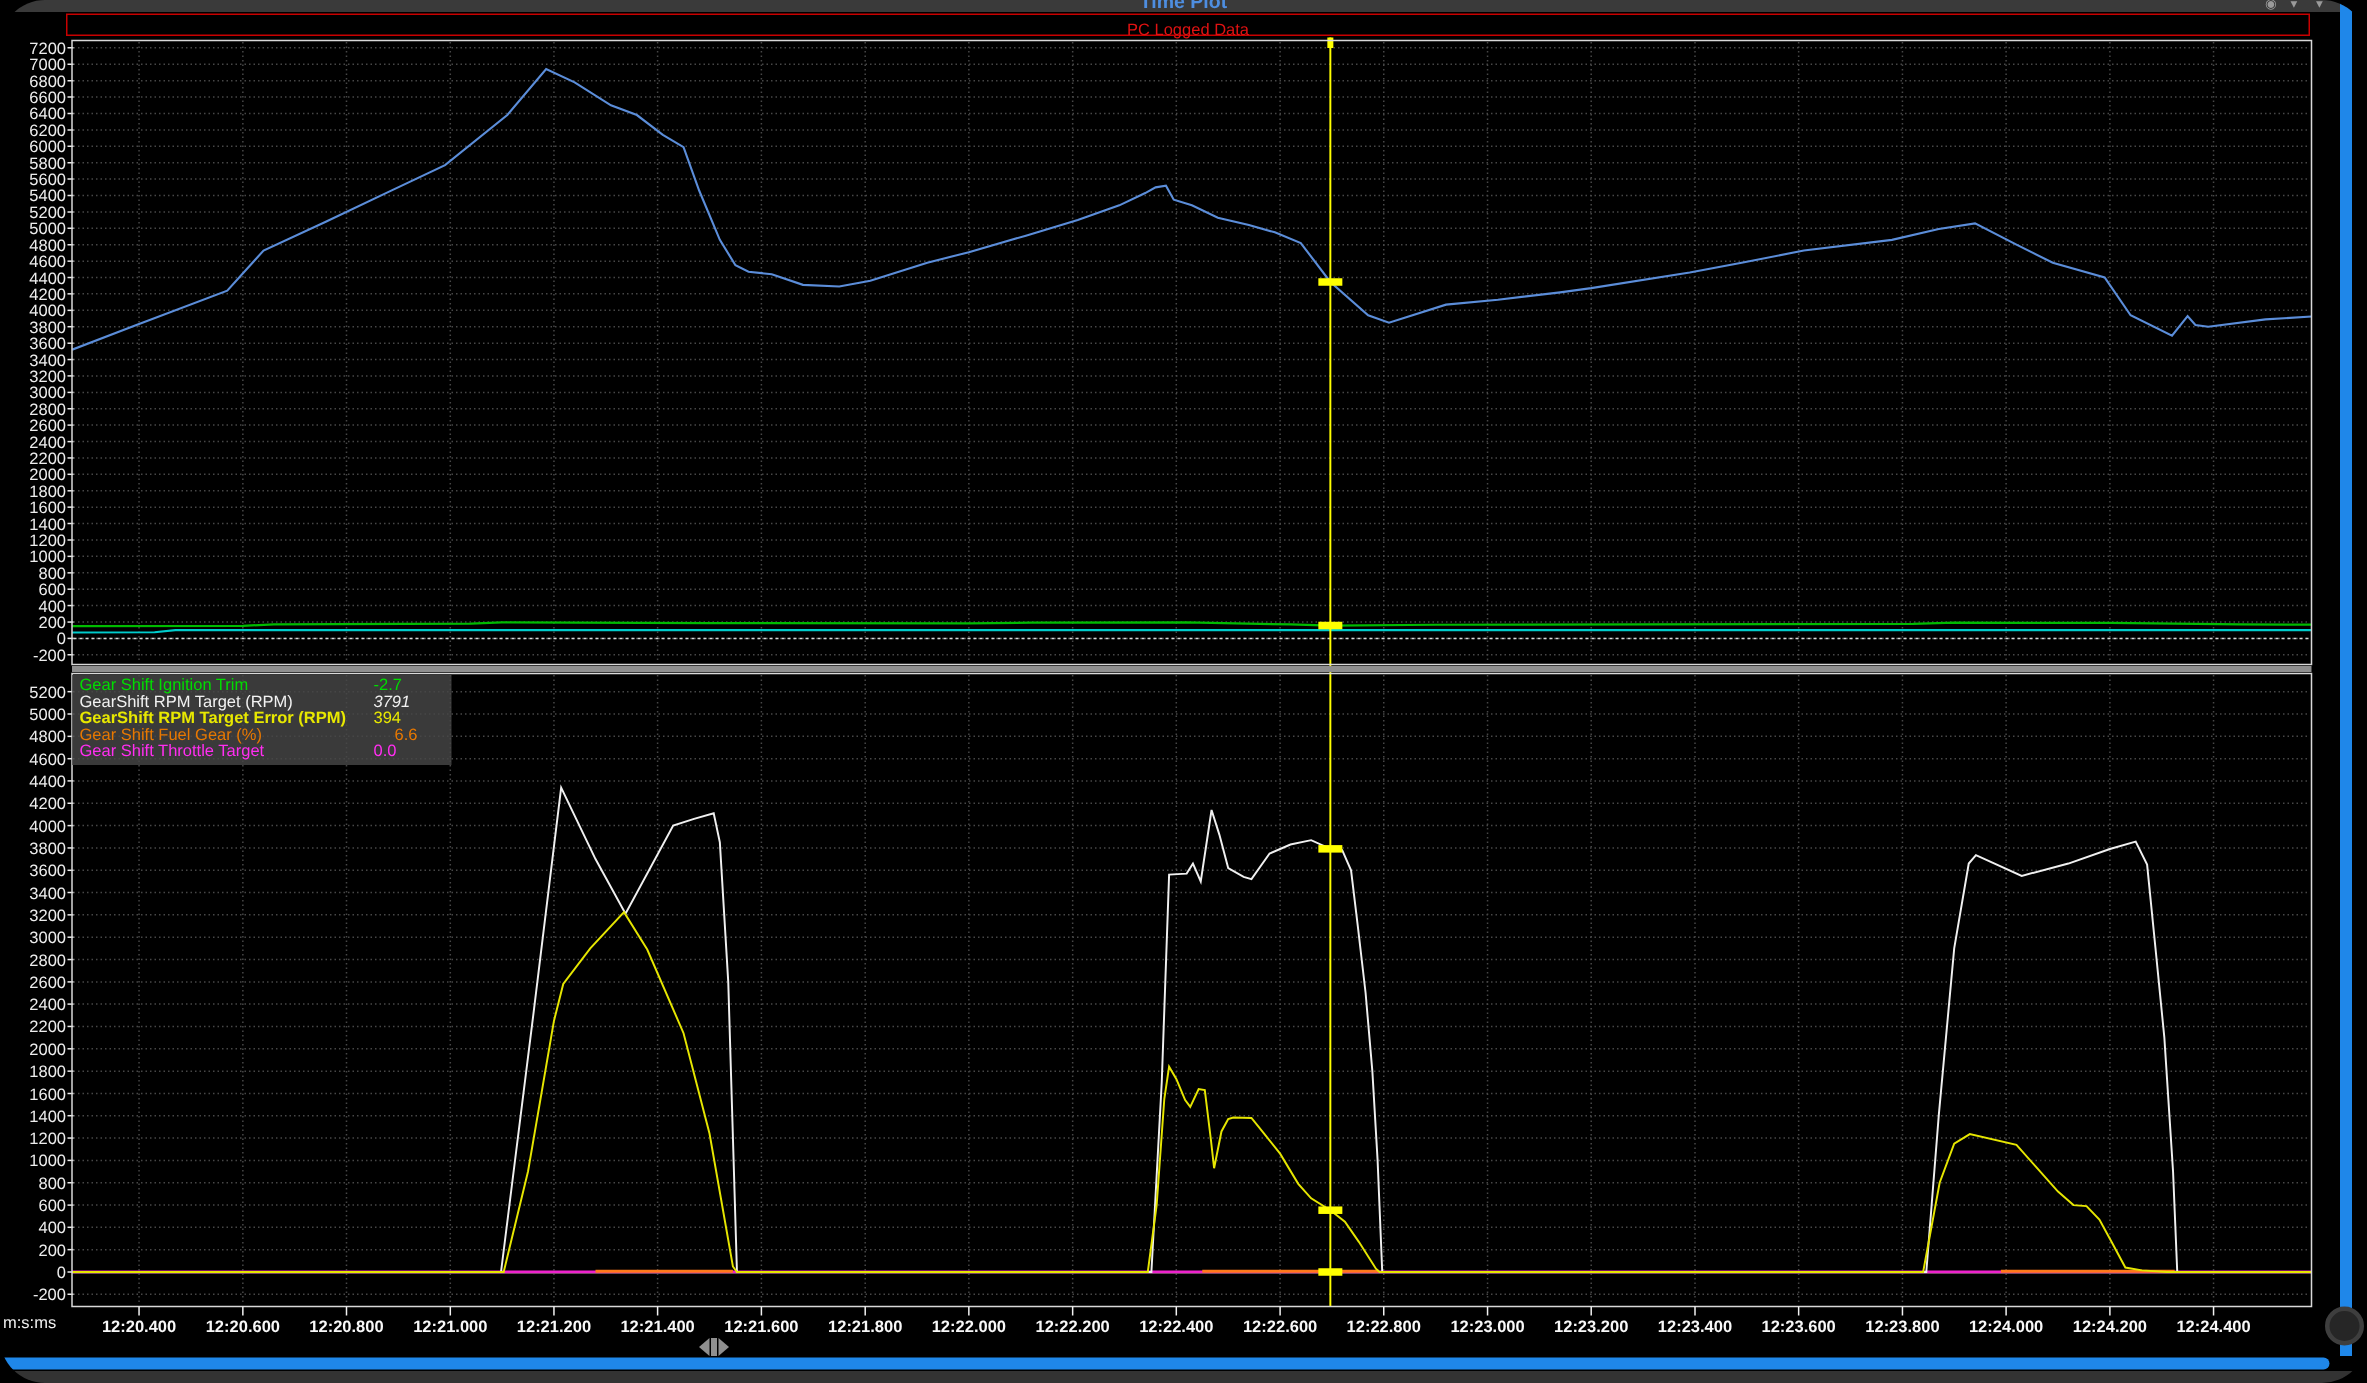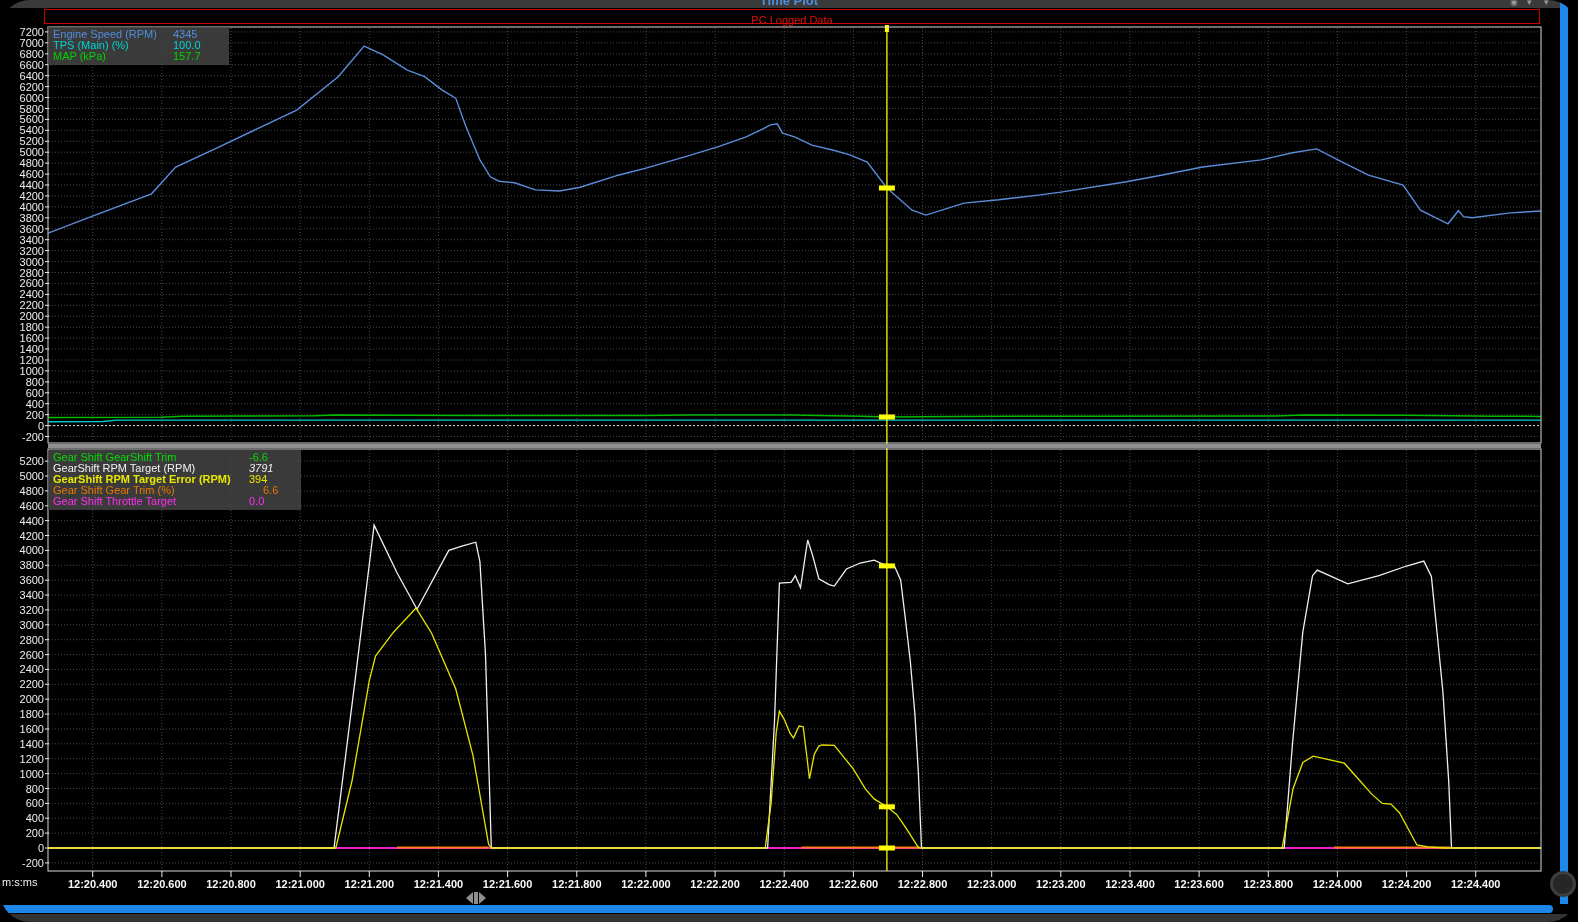--- a/index.html
+++ b/index.html
@@ -375,30 +375,25 @@
         <text x="1268.3" y="888" text-anchor="middle" fill="#f8f8f8">12:23.800</text>
         <line x1="1337.4" y1="871" x2="1337.4" y2="877" stroke="#f2f2f2"></line>
         <text x="1337.4" y="888" text-anchor="middle" fill="#f8f8f8">12:24.000</text>
         <line x1="1406.6" y1="871" x2="1406.6" y2="877" stroke="#f2f2f2"></line>
         <text x="1406.6" y="888" text-anchor="middle" fill="#f8f8f8">12:24.200</text>
         <line x1="1475.7" y1="871" x2="1475.7" y2="877" stroke="#f2f2f2"></line>
         <text x="1475.7" y="888" text-anchor="middle" fill="#f8f8f8">12:24.400</text>
       </g>
     </svg>
 
-  <div class="legend" id="legend-top">
-      <div class="legend-row"><span class="legend-label" style="color: rgb(79, 142, 224);">Engine Speed (RPM)</span><span class="legend-value" style="color: rgb(79, 142, 224);">4345</span></div>
-      <div class="legend-row"><span class="legend-label" style="color: rgb(0, 210, 210);">TPS (Main) (%)</span><span class="legend-value" style="color: rgb(0, 210, 210);">100.0</span></div>
-      <div class="legend-row"><span class="legend-label" style="color: rgb(0, 210, 0);">MAP (kPa)</span><span class="legend-value" style="color: rgb(0, 210, 0);">157.7</span></div>
-    </div>
   <div class="legend" id="legend-bottom">
-      <div class="legend-row"><span class="legend-label" style="color: rgb(0, 221, 0);">Gear Shift GearShift Trim</span><span class="legend-value" style="color: rgb(0, 221, 0);">-6.6</span></div>
+      <div class="legend-row"><span class="legend-label" style="color: rgb(0, 221, 0);">Gear Shift Ignition Trim</span><span class="legend-value" style="color: rgb(0, 221, 0);">-2.7</span></div>
       <div class="legend-row"><span class="legend-label" style="color: rgb(242, 242, 242);">GearShift RPM Target (RPM)</span><span class="legend-value" style="color: rgb(242, 242, 242); font-style: italic;">3791</span></div>
       <div class="legend-row"><span class="legend-label" style="color: rgb(232, 232, 0); font-weight: bold;">GearShift RPM Target Error (RPM)</span><span class="legend-value" style="color: rgb(232, 232, 0);">394</span></div>
-      <div class="legend-row"><span class="legend-label" style="color: rgb(232, 120, 0);">Gear Shift Gear Trim (%)</span><span class="legend-value" style="color: rgb(232, 120, 0); margin-left: 14px;">6.6</span></div>
+      <div class="legend-row"><span class="legend-label" style="color: rgb(232, 120, 0);">Gear Shift Fuel Gear (%)</span><span class="legend-value" style="color: rgb(232, 120, 0); margin-left: 14px;">6.6</span></div>
       <div class="legend-row"><span class="legend-label" style="color: rgb(255, 46, 240);">Gear Shift Throttle Target</span><span class="legend-value" style="color: rgb(255, 46, 240);">0.0</span></div>
     </div>
 
   <div class="xunit">m:s:ms</div>
 
   <div class="splitter">
     <span class="tri-left"></span>
     <span class="bar"></span>
     <span class="tri-right"></span>
   </div>

